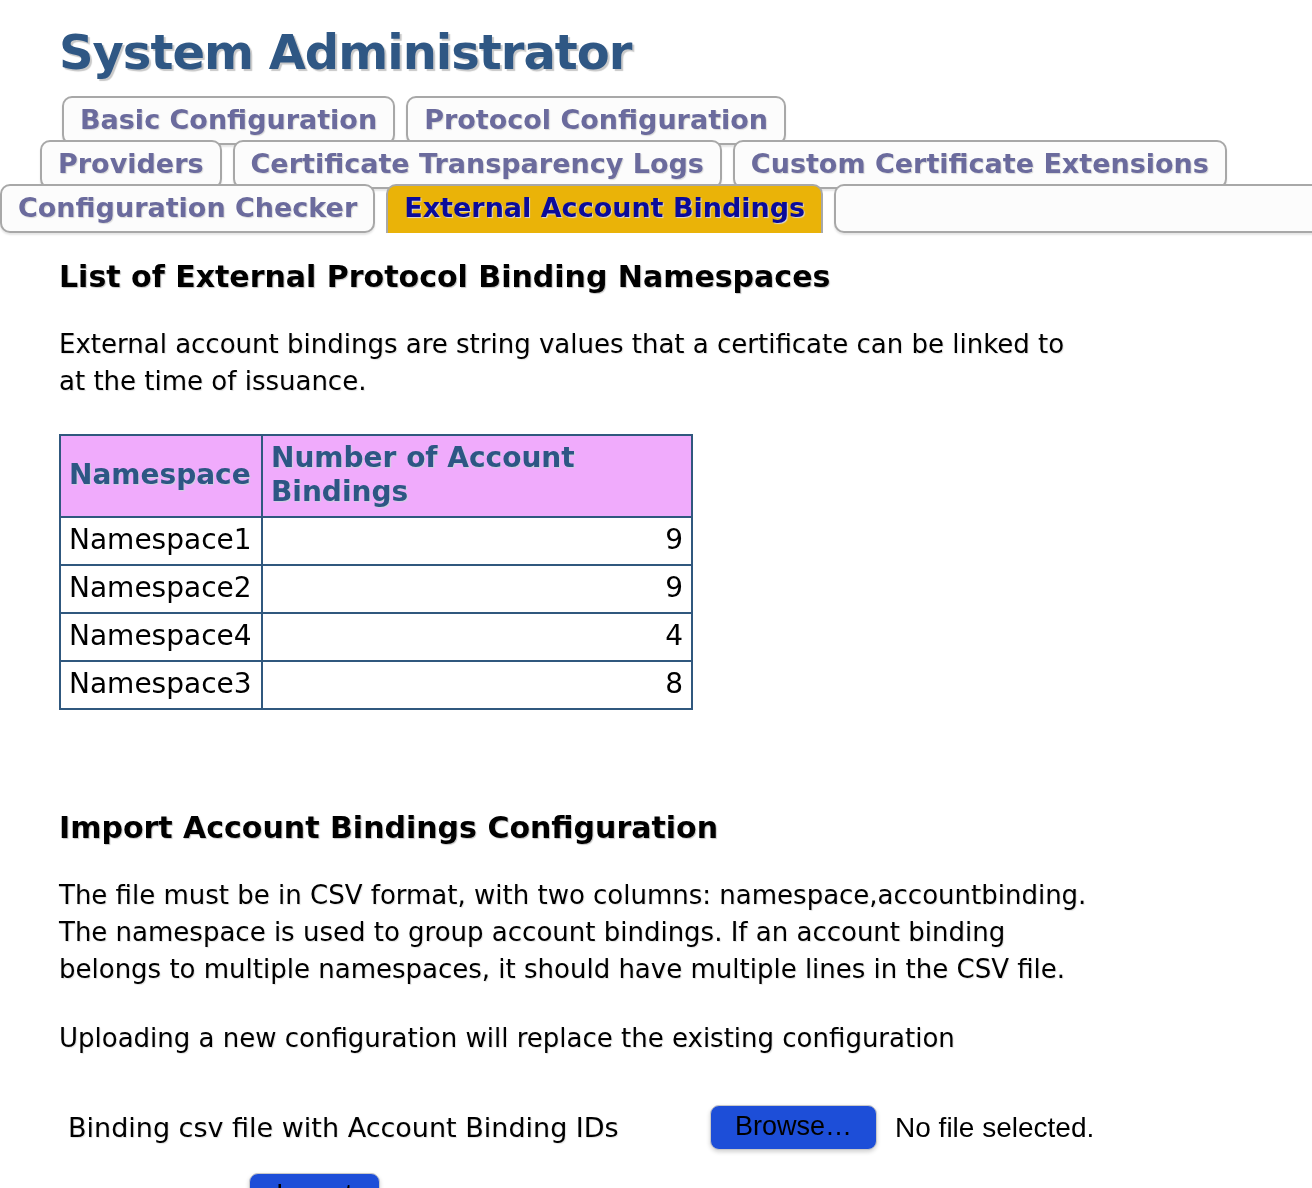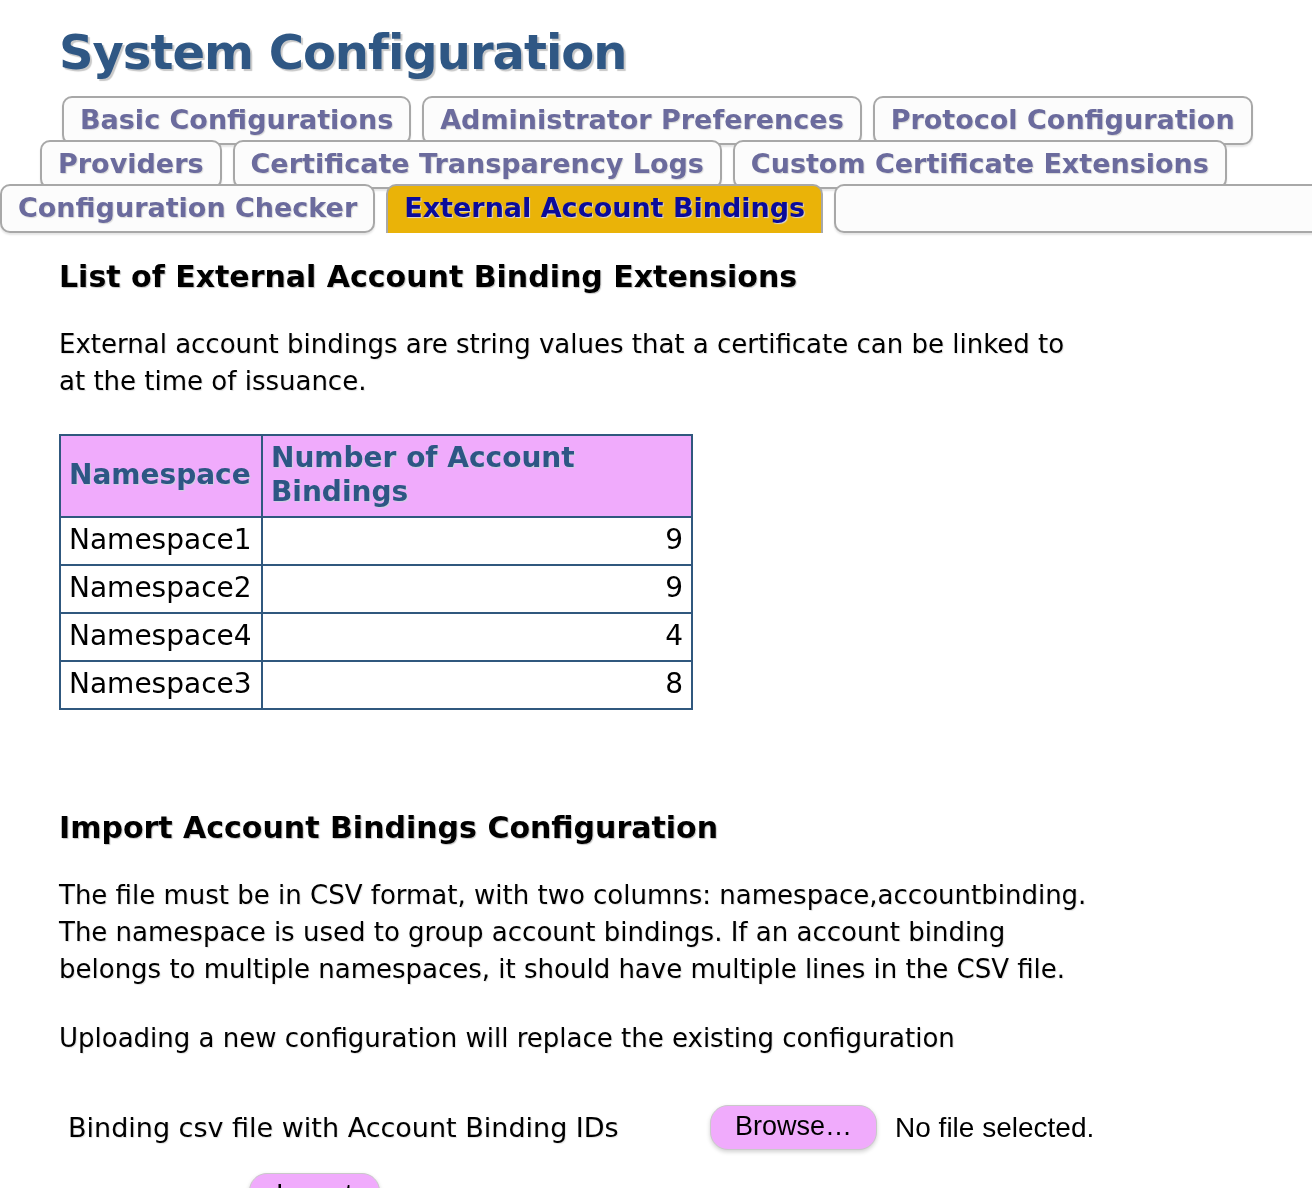--- a/index.html
+++ b/index.html
@@ -106,63 +106,62 @@
   .file-label {
     font-size: 27px;
     width: 642px;
     flex: 0 0 auto;
     text-shadow: 1px 1px 1px #e2e2e2;
   }
   .btn {
     font-family: "Liberation Sans", sans-serif;
     font-size: 27px;
     color: #000;
-    background: #f0abfc;
+    background: #1d4ed8;
     border: 1.5px solid #c9c9c9;
-    border-radius: 18px;
+    border-radius: 9px;
     padding: 5px 24px 7px 24px;
     box-shadow: 0 2px 4px rgba(0,0,0,0.18);
     cursor: pointer;
     line-height: 31px;
   }
   .no-file-text {
     font-family: "Liberation Sans", sans-serif;
     font-size: 28px;
     margin-left: 18px;
     text-align: center;
   }
   .import-row { margin-top: 23px; margin-left: 249px; }
   .btn-import { padding: 5px 26px 7px 26px; }
 </style>
 </head>
 <body>
 
-<h1 class="page-title">System Configuration</h1>
+<h1 class="page-title">System Administrator</h1>
 
 <div class="tab-rows">
   <div class="tab-row tab-row-1">
-    <div class="tab">Basic Configurations</div>
-    <div class="tab">Administrator Preferences</div>
+    <div class="tab">Basic Configuration</div>
     <div class="tab">Protocol Configuration</div>
   </div>
   <div class="tab-row tab-row-2">
     <div class="tab">Providers</div>
     <div class="tab">Certificate Transparency Logs</div>
     <div class="tab">Custom Certificate Extensions</div>
   </div>
   <div class="tab-row tab-row-3">
     <div class="tab">Configuration Checker</div>
     <div class="tab active">External Account Bindings</div>
     <div class="tab empty-tab"></div>
   </div>
 </div>
 
 <div class="content">
 
-  <h2 class="section-heading heading-namespaces">List of External Account Binding Extensions</h2>
+  <h2 class="section-heading heading-namespaces">List of External Protocol Binding Namespaces</h2>
 
   <p class="body-text">External account bindings are string values that a certificate can be linked to
 at the time of issuance.</p>
 
   <table class="ns-table">
     <thead>
       <tr>
         <th class="col-namespace">Namespace</th>
         <th class="col-count">Number of Account Bindings</th>
       </tr>

